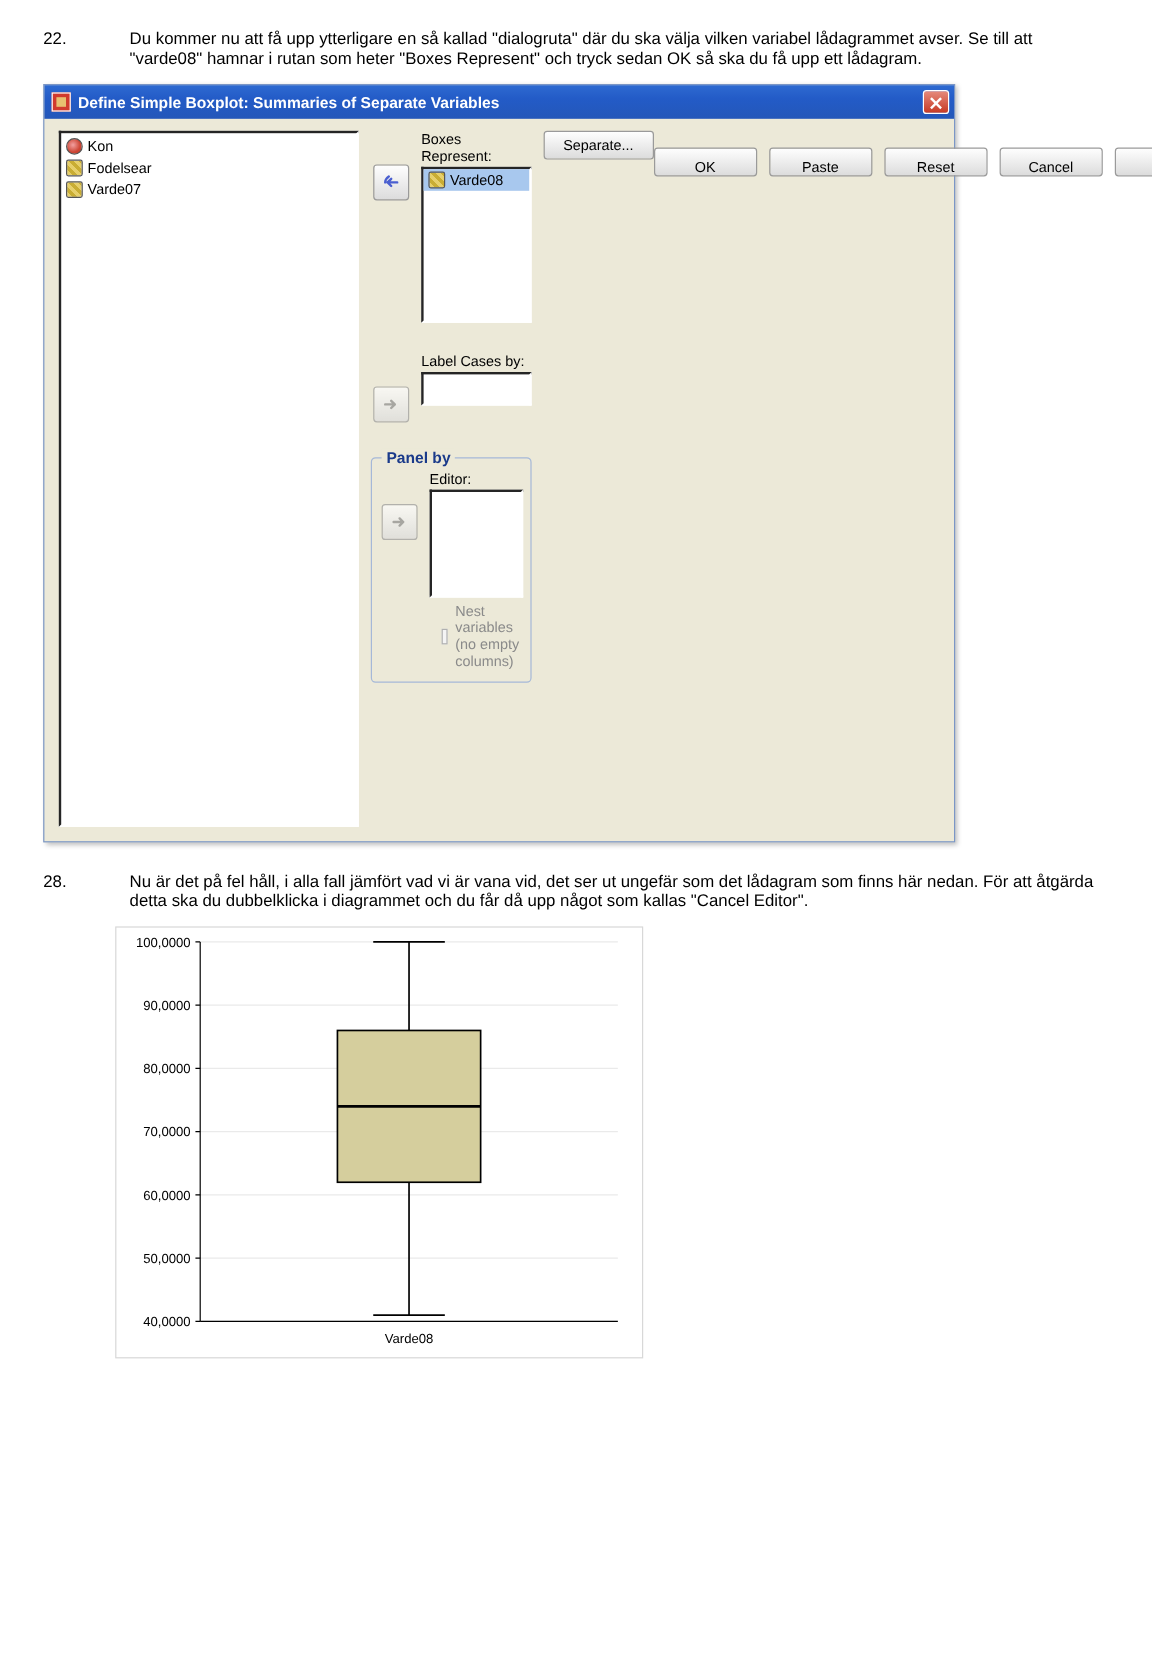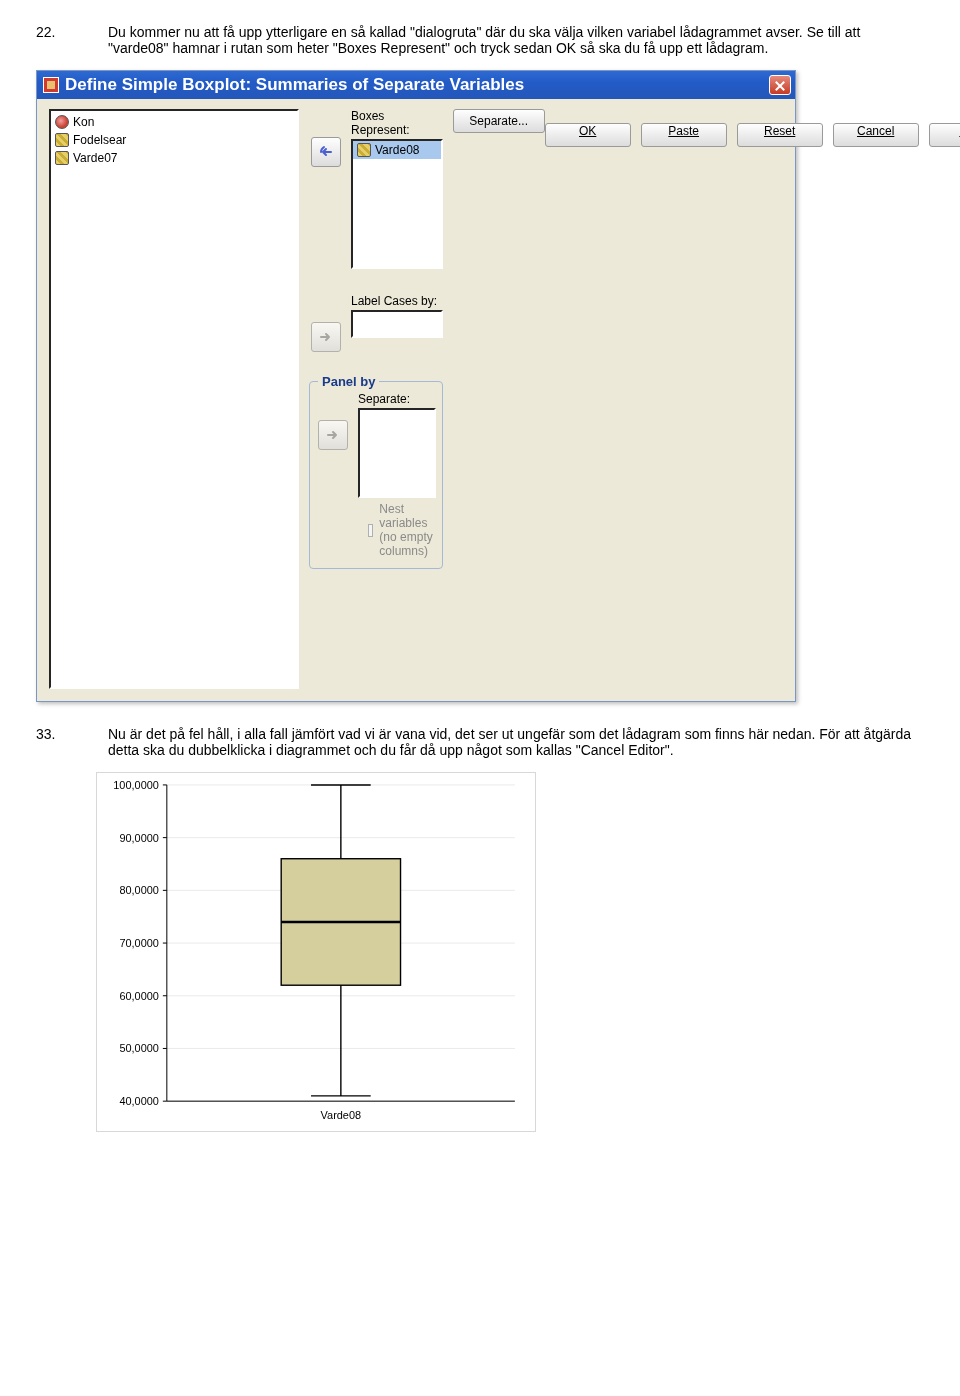--- a/index.html
+++ b/index.html
@@ -27,21 +27,21 @@
     font-size: 12px;
   }
   .titlebar {
     height: 28px;
     background: linear-gradient(180deg,#2e6ad1 0%,#235bc7 40%,#2457b9 100%);
     display: flex;
     align-items: center;
     padding: 0 4px 0 6px;
     color: #fff;
     font-weight: bold;
-    font-size: 17px;
+    font-size: 13px;
   }
   .titlebar .appicon {
     width: 16px; height: 16px;
     background: #d13a2e;
     border: 1px solid #fff;
     margin-right: 6px;
     position: relative;
   }
   .titlebar .appicon:after {
     content:""; position:absolute; inset:3px; background:#e8c070;
@@ -147,21 +147,21 @@
     border-radius: 3px;
     display:flex; align-items:center; justify-content:center;
   }
 
   .bottombtns { display:flex; justify-content:center; gap:10px; margin-top:14px; }
   .btn {
     height: 24px; width: 86px;
     background: linear-gradient(180deg,#fefefe,#dcdcdc);
     border: 1px solid #9a9a9a;
     border-radius: 3px;
-    display:flex; align-items:flex-start; justify-content:center;text-decoration:underline;
+    display:flex; align-items:flex-end; justify-content:center;
   }
 
   
   .chartframe {
     width: 440px; height: 360px;
     border: 1px solid #d8d8d8;
     margin: 6px 0 0 60px;
     background:#fff;
   }
   .chartframe svg { width:100%; height:100%; }
@@ -247,21 +247,21 @@
 
           <div class="row" style="margin-bottom:0;">
             <div class="arrowcol">
               <div class="arrowbtn dim">
                 <svg viewBox="0 0 16 16">
                     <path d="M3 8 H11 M11 8 L8 5 M11 8 L8 11" fill="none" stroke="#8a8a8a" stroke-width="2" stroke-linecap="round"></path>
                   </svg>
               </div>
             </div>
             <div class="fieldcol">
-              <div class="lbl"><span>Separate:</span></div>
+              <div class="lbl"><span>Editor:</span></div>
               <div class="listbox" style="height:90px;"></div>
               <div class="checkline">
                 <span class="checkbox"></span>
                 <span class="dimlbl">Nest variables (no empty columns)</span>
               </div>
             </div>
           </div>
         </div>
       </div>
 
@@ -286,21 +286,21 @@
           <span>Cancel</span>
         </div>
       <div class="btn">
           <span>Help</span>
         </div>
     </div>
   </div>
 </div>
 
 <div class="numlist">
-  <div class="num">33.</div>
+  <div class="num">28.</div>
   <div class="txt">Nu är det på fel håll, i alla fall jämfört vad vi är vana vid, det ser ut ungefär som det lådagram som finns här nedan. För att åtgärda detta ska du dubbelklicka i diagrammet och du får då upp något som kallas "Cancel Editor".</div>
 </div>
 
 <div class="chartframe">
   <svg viewBox="0 0 440 360" id="bp-svg">
       <line class="grid" x1="70" y1="330" x2="420" y2="330"></line>
       <line class="axis" x1="66" y1="330" x2="70" y2="330"></line>
       <text class="ticktxt" x="62" y="334" text-anchor="end">40,0000</text>
       <line class="grid" x1="70" y1="277" x2="420" y2="277"></line>
       <line class="axis" x1="66" y1="277" x2="70" y2="277"></line>

